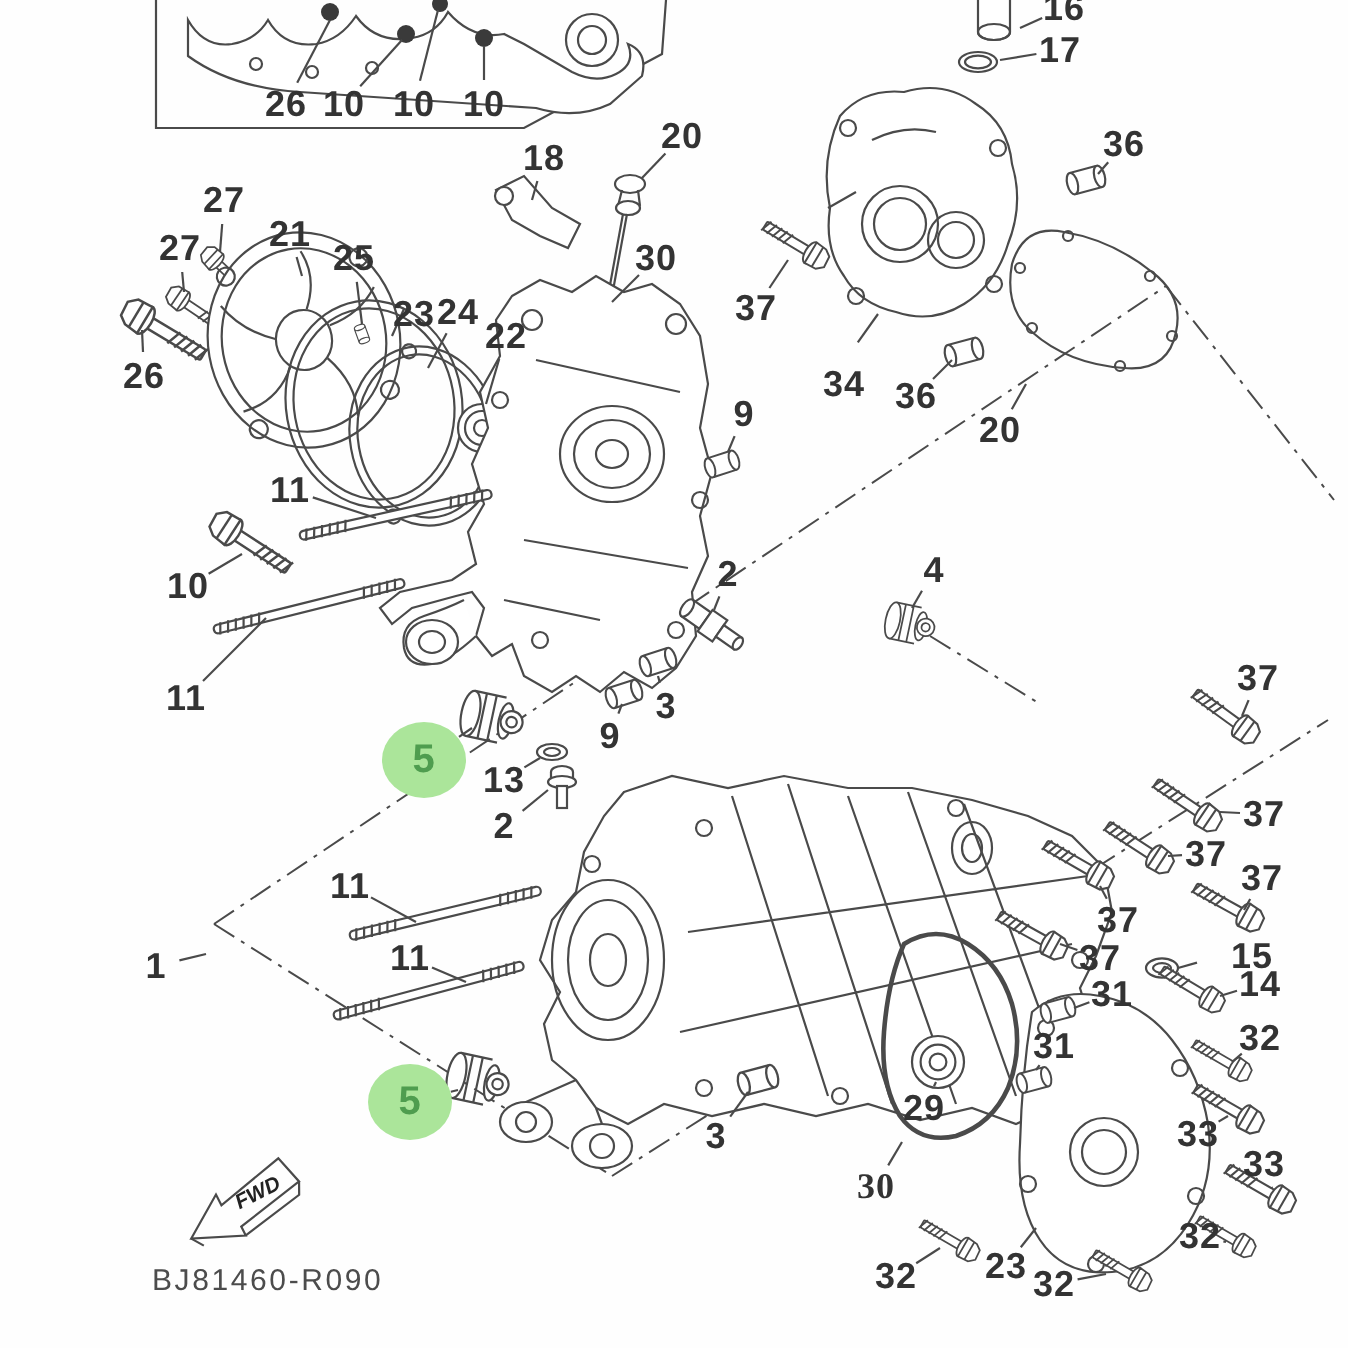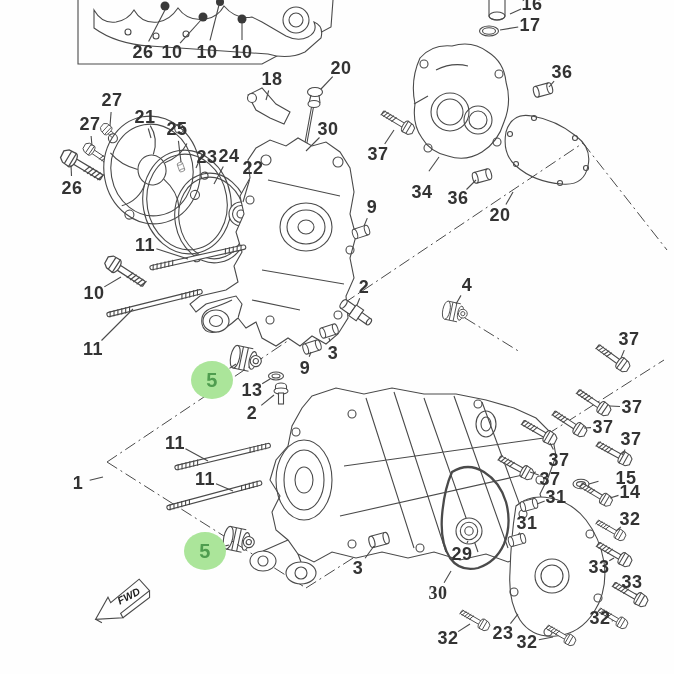--- a/index.html
+++ b/index.html
@@ -482,14 +482,15 @@
       <span class="callout" style="left: 630px; top: 492px;">14</span>
       <span class="callout" style="left: 610px; top: 478px; margin-left: 16px;">15</span>
       <span class="callout" style="left: 629px; top: 339px;">37</span>
       <span class="callout" style="left: 632px; top: 407px;">37</span>
       <span class="callout" style="left: 603px; top: 427px;">37</span>
       <span class="callout" style="left: 631px; top: 439px;">37</span>
       <span class="callout" style="left: 559px; top: 460px;">37</span>
       <span class="callout" style="left: 550px; top: 479px;">37</span>
     </div>
 
+<div class="diagram-code">BJ81460-R090</div>
 
 </div>
 
 </body></html>

